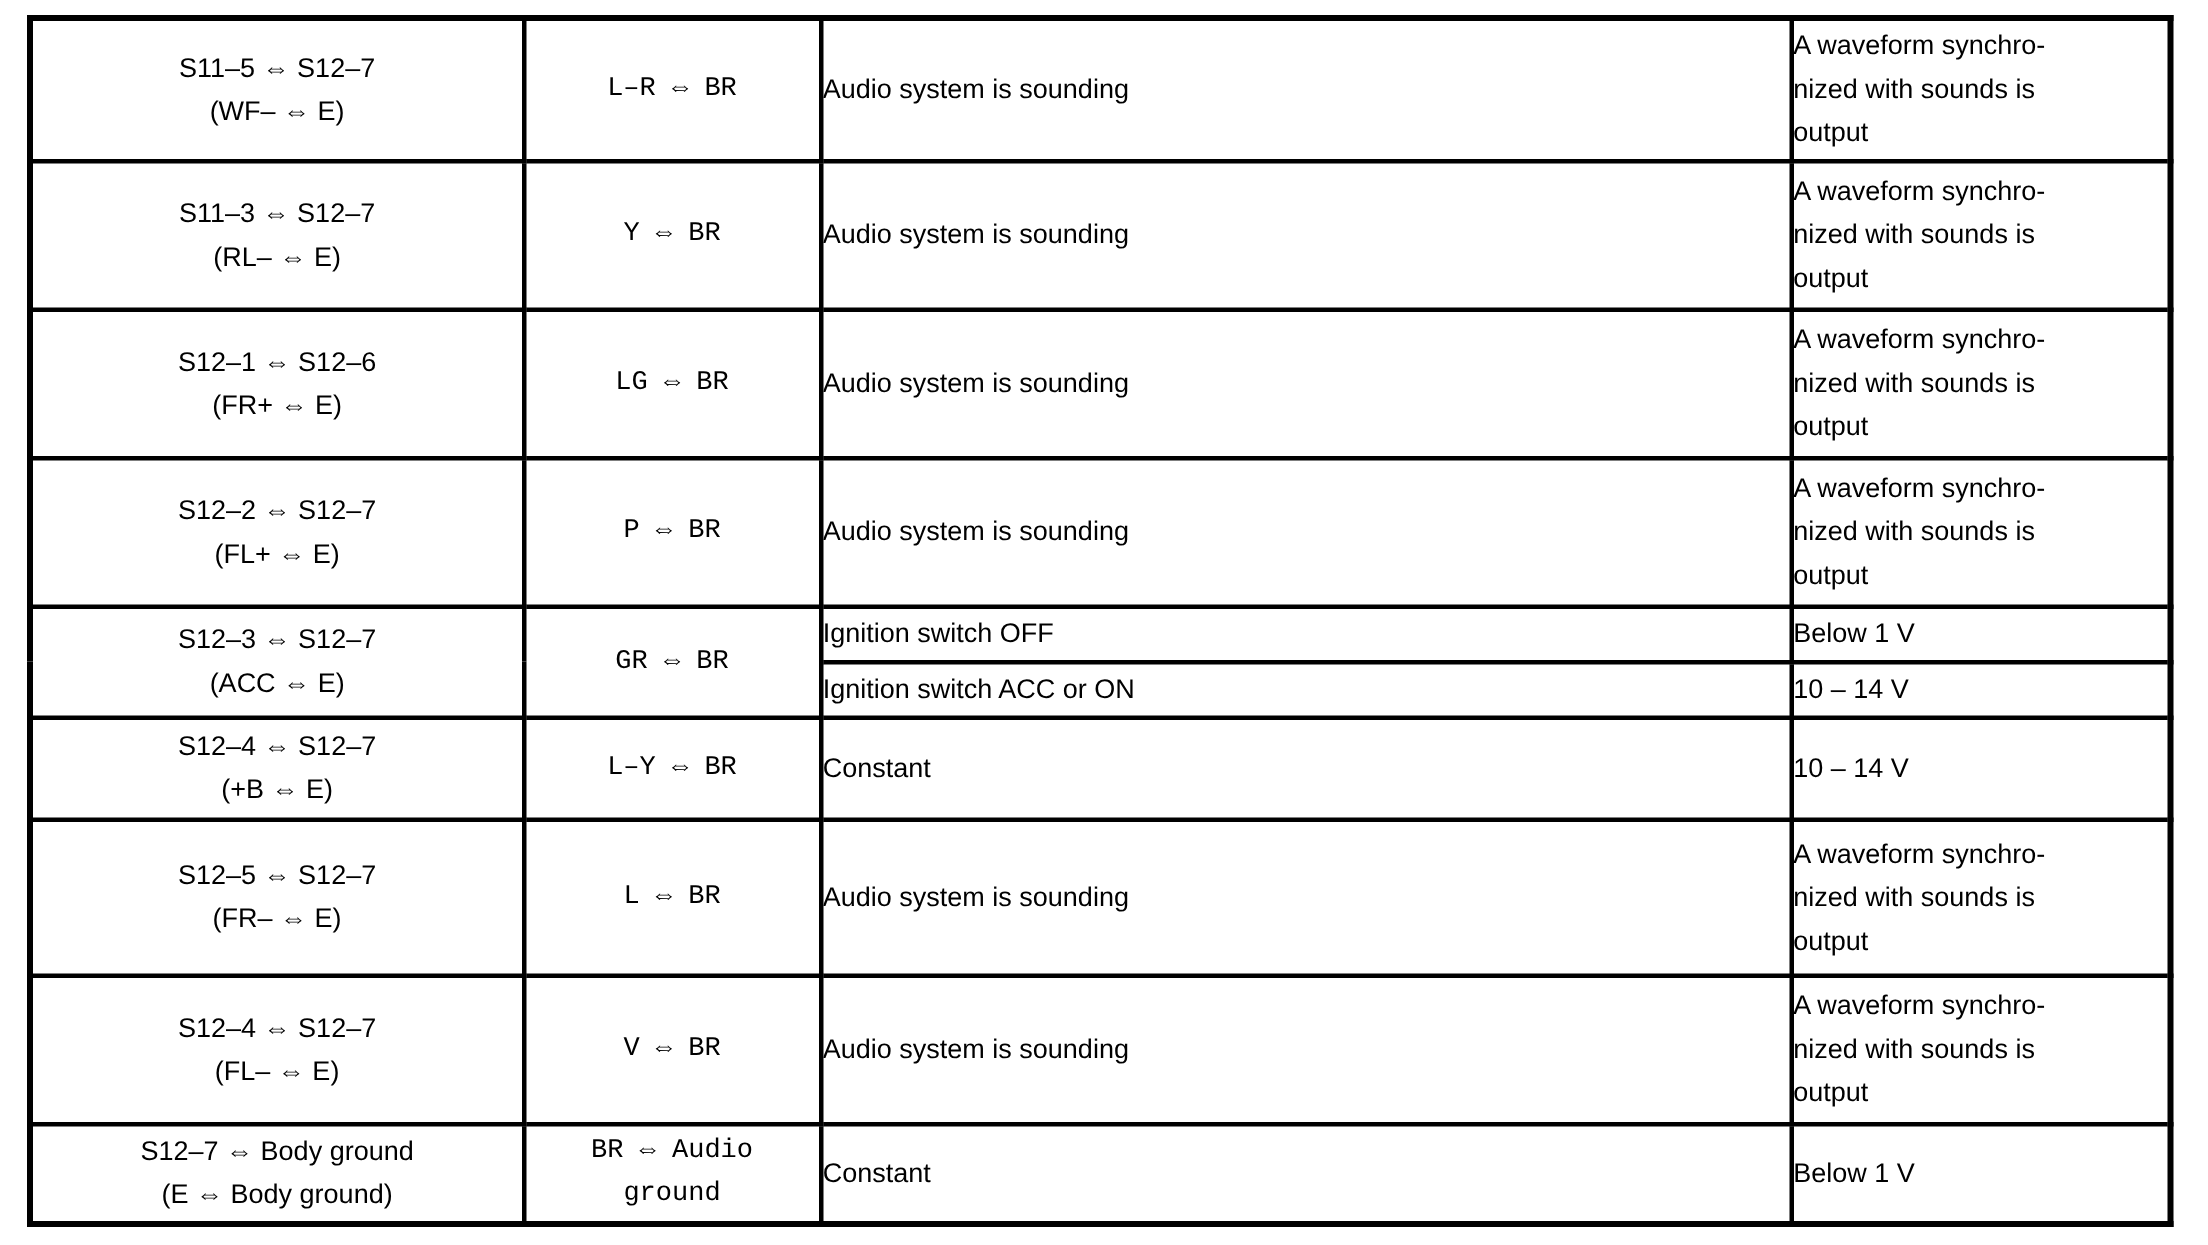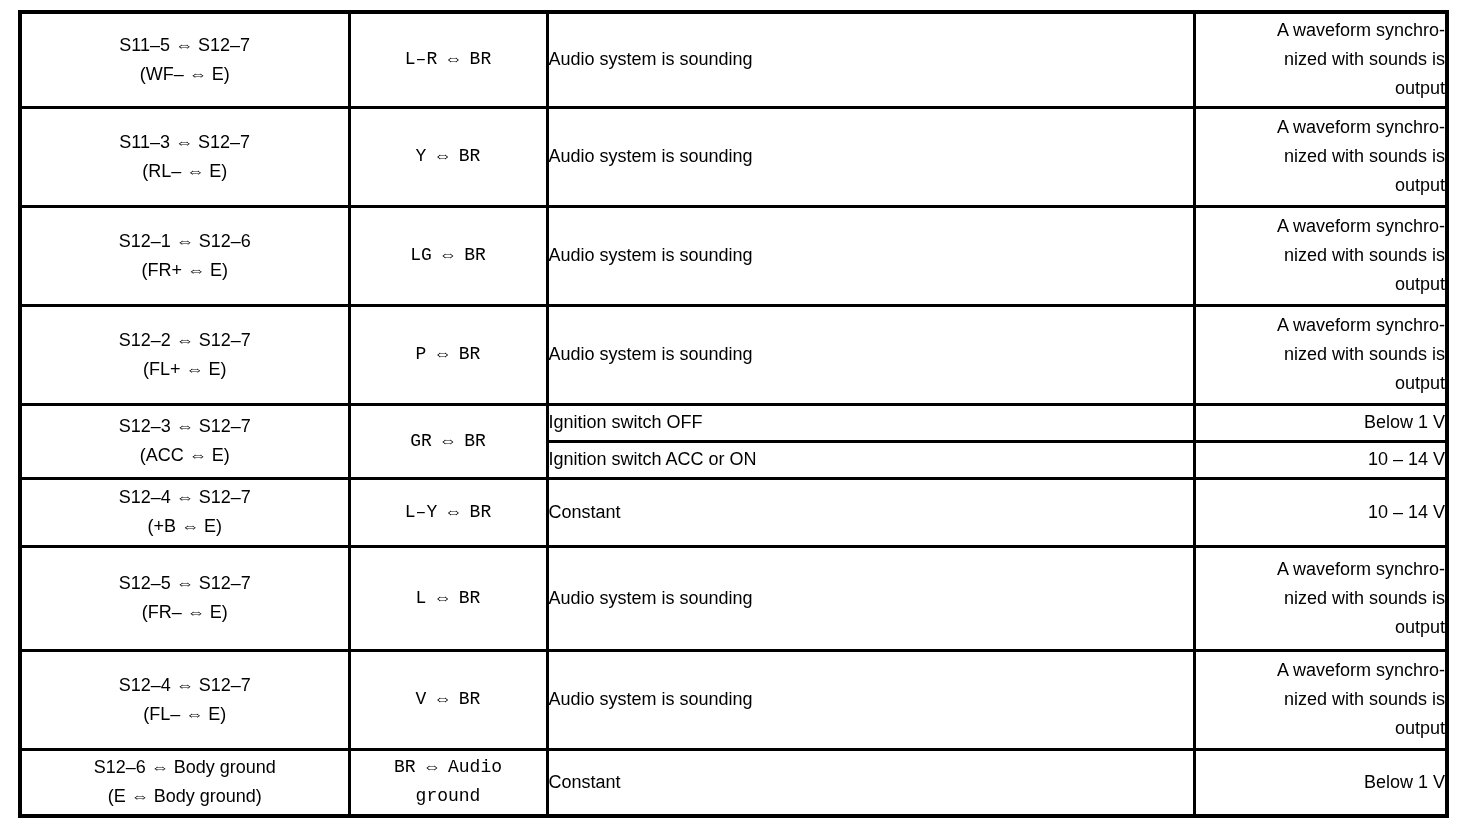--- a/index.html
+++ b/index.html
@@ -42,21 +42,21 @@
     padding: 0 4px;
     font-family: Liberation Mono, monospace;
   }
   td.c-cond {
     text-align: left;
     padding-left: 10px;
     padding-right: 6px;
     margin-left: 31px;
   }
   td.c-val {
-    text-align: right;
+    text-align: left;
     padding: 0 6px;
   }
 </style>
 </head>
 <body>
 
 <table class="doc-table">
   <colgroup>
     <col style="width:329px">
     <col style="width:198px">
@@ -130,21 +130,21 @@
     <tr style="height:99px">
       <td class="c-terminal">S12–4 ⇔ S12–7
 (FL– ⇔ E)</td>
       <td class="c-wire">V ⇔ BR</td>
       <td class="c-cond">Audio system is sounding</td>
       <td class="c-val">A waveform synchro-
 nized with sounds is
 output</td>
     </tr>
     <tr style="height:67px">
-      <td class="c-terminal">S12–6 ⇔ Body ground
+      <td class="c-terminal">S12–7 ⇔ Body ground
 (E ⇔ Body ground)</td>
       <td class="c-wire">BR ⇔ Audio
 ground</td>
       <td class="c-cond">Constant</td>
       <td class="c-val">Below 1 V</td>
     </tr>
   </tbody>
 </table>
 
 </body></html>

